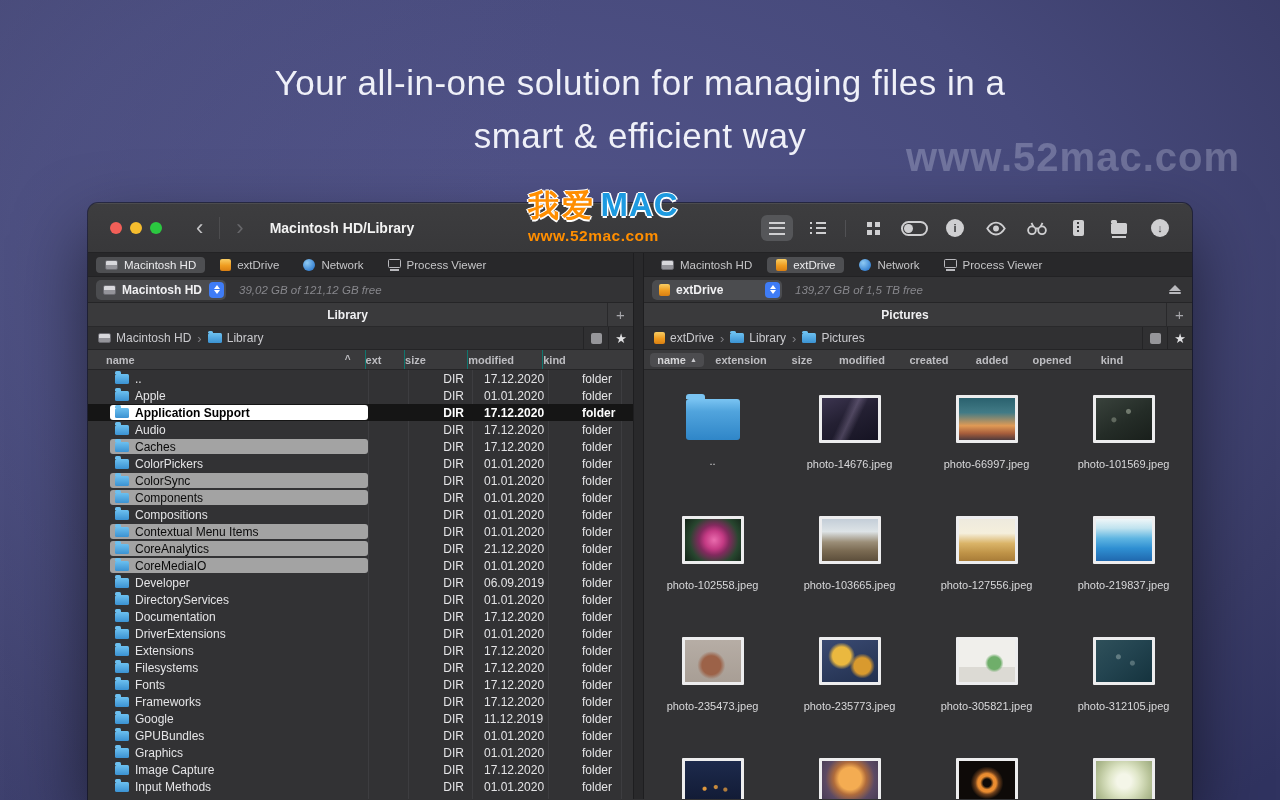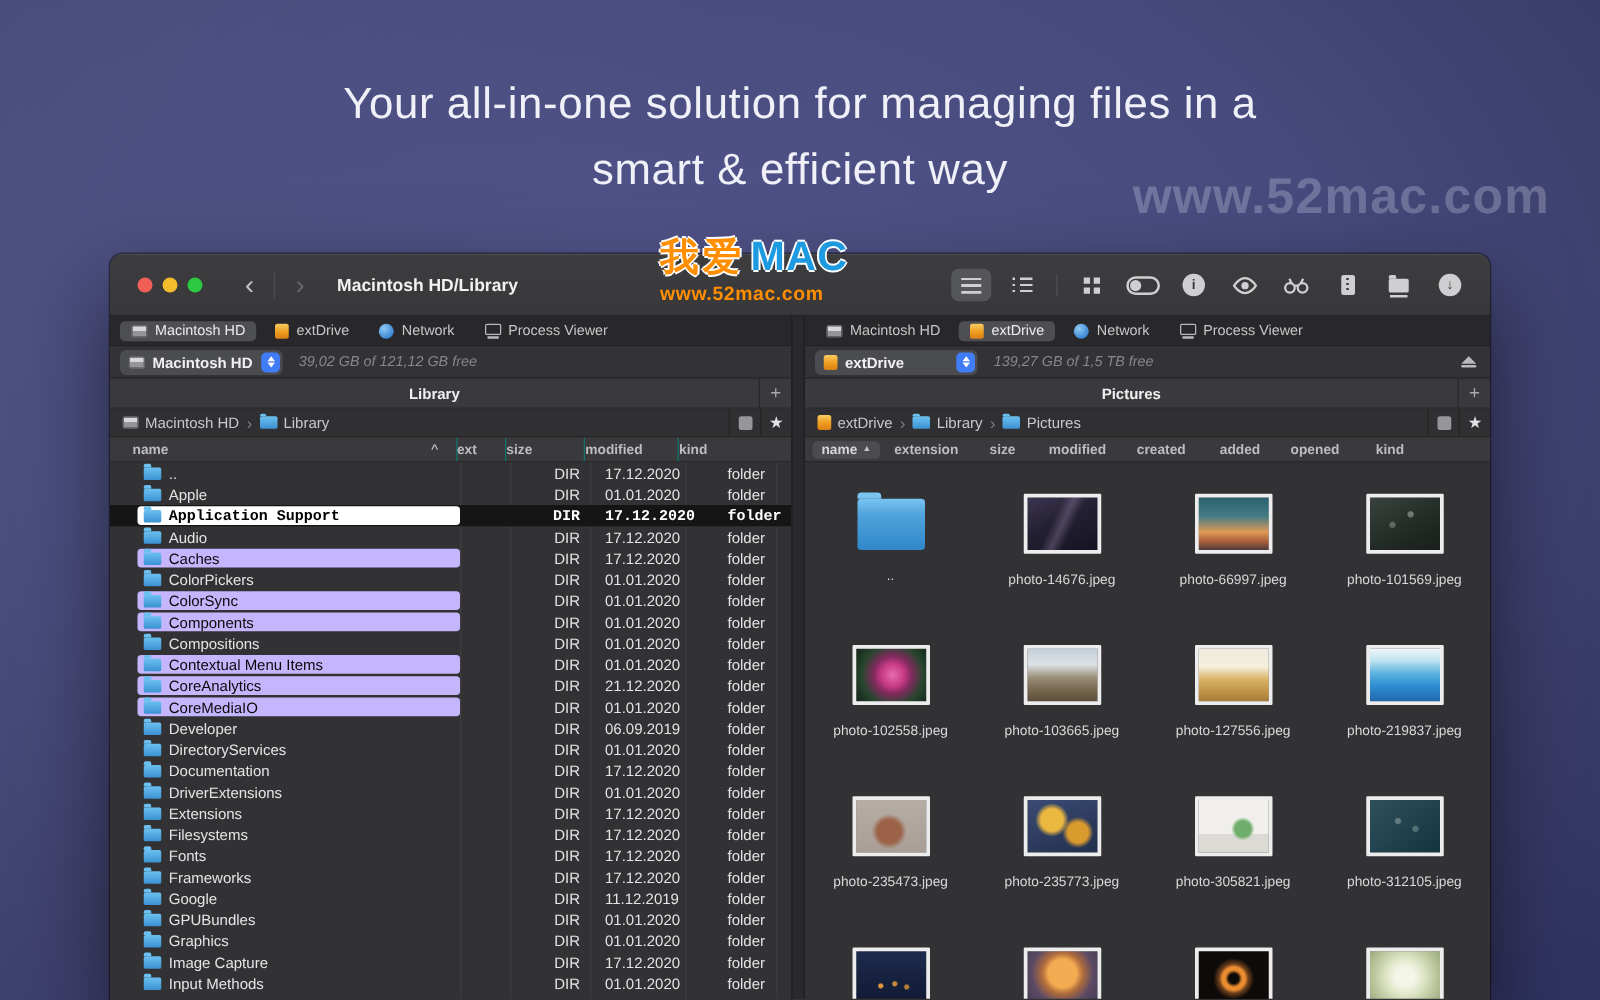--- a/index.html
+++ b/index.html
@@ -136,25 +136,25 @@
   
   .listwrap { flex:1; overflow:hidden; background:#323234; position:relative; }
   .colgrid { position:absolute; inset:0; pointer-events:none;
       background:
         linear-gradient(#3d3d40,#3d3d40) 280px 0/1px 100% no-repeat,
         linear-gradient(#3d3d40,#3d3d40) 320px 0/1px 100% no-repeat,
         linear-gradient(#3d3d40,#3d3d40) 384px 0/1px 100% no-repeat,
         linear-gradient(#3d3d40,#3d3d40) 460px 0/1px 100% no-repeat,
         linear-gradient(#3d3d40,#3d3d40) 533px 0/1px 100% no-repeat; }
   .frow { display:flex; align-items:center; height:17px; color:#e4e4e6; position:relative; }
-  .frow.focused { background:#151515; color:#fff; font-weight:700;font-family:Liberation Mono, monospace; }
+  .frow.focused { background:#151515; color:#fff; font-weight:700; }
   .cell { flex:none; }
   .c-name { width:280px; padding-left:22px; display:flex; align-items:center; height:100%; }
   .namebox { display:flex; align-items:center; gap:6px; flex:1; height:15px; border-radius:3px; padding:0 5px; }
-  .marked .namebox { background:#c4b5fd; color:#0a0a0a; }
+  .marked .namebox { background:#a3a3a3; color:#0a0a0a; }
   .focused .namebox { background:#fff; color:#000; font-weight:700; }
   .c-ext { width:40px; }
   .c-size { width:64px; text-align:right; padding-right:8px; }
   .c-mod { width:76px; padding-left:12px; }
   .c-kind { width:92px; padding-left:34px; }
 
   
   .gridwrap { flex:1; overflow:hidden; padding-top:25px; display:grid;
       grid-template-columns:repeat(4,1fr); grid-auto-rows:121px; justify-items:center; }
   .gitem { display:flex; flex-direction:column; align-items:center; }

